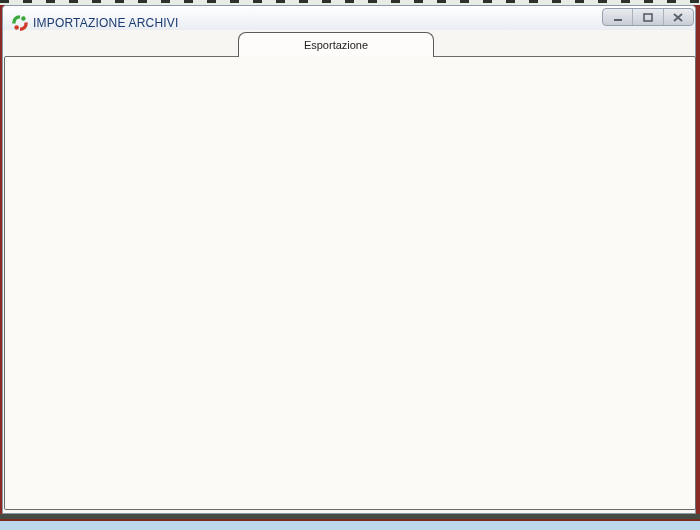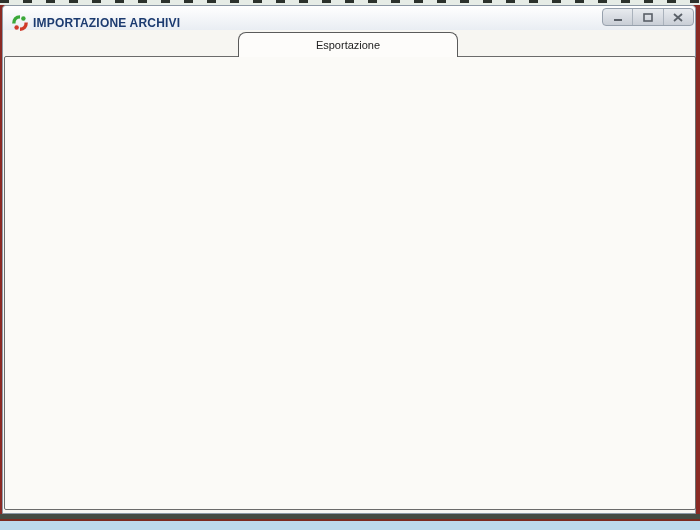--- a/index.html
+++ b/index.html
@@ -11,30 +11,30 @@
   .top-strip::before{content:"";position:absolute;left:0;top:0;width:100%;height:3px;
      background:repeating-linear-gradient(90deg,#2c322c 0 9px,transparent 9px 23px);}
   .bot-dark{left:0;top:514px;width:700px;height:5px;background:#454b42;}
   .bot-red{left:0;top:519px;width:700px;height:2px;background:#7c2a20;}
   .bot-blue{left:0;top:521px;width:700px;height:9px;background:#bcd9ec;}
   
   .dialog{left:2px;top:5px;width:694px;height:509px;background:#f7f6f2;
           border:1px solid #8d99a6;border-radius:4px 4px 0 0;box-sizing:border-box;}
   .titlebar{left:3px;top:6px;width:692px;height:24px;background:linear-gradient(#ffffff,#e9edf3);
             border-radius:4px 4px 0 0;}
-  .wtitle{left:30px;top:10px;font-weight:bold;font-size:12px;color:#1c3b70;letter-spacing:.2px;}
+  .wtitle{left:30px;top:10px;font-weight:normal;font-size:12px;color:#1c3b70;letter-spacing:.2px;}
   .winbtns{left:601px;top:7px;width:90px;height:16px;border:1px solid #97a1ad;border-radius:4px;
            background:linear-gradient(#e8ebef,#c9ced6);display:flex;}
   .winbtn{flex:1;display:flex;align-items:center;justify-content:center;border-right:1px solid #aab2bc;}
   .winbtn:last-child{border-right:none;}
   
   .tab{box-sizing:border-box;background:#fdfcfa;border:1px solid #5a5a5a;border-bottom:none;
        border-radius:8px 8px 0 0;display:flex;align-items:center;justify-content:center;z-index:3;}
   .tab.active{left:10px;top:30px;width:226px;height:27px;font-weight:bold;background:#fefdfb;}
-  .tab.inactive{left:238px;top:32px;width:220px;height:25px;text-align:center;}
+  .tab.inactive{left:238px;top:32px;width:196px;height:25px;text-align:center;}
   .panel{left:4px;top:56px;width:692px;height:454px;background:#fbfaf7;border:1px solid #6b6b6b;
          border-radius:2px;box-sizing:border-box;z-index:1;}
   
   .lbl{white-space:nowrap;}
   .lbl.r{text-align:right;}
   .btn{box-sizing:border-box;border:1px solid #9aa2ab;border-radius:3px;
        background:linear-gradient(#fdfdfc,#ecebe5);display:flex;align-items:center;justify-content:center;
        white-space:nowrap;cursor:default;}
   .tbox{box-sizing:border-box;border:1px solid #7c8b9a;background:#fff;font-family:"Liberation Sans",sans-serif;
         font-size:11px;padding:1px 3px;}

